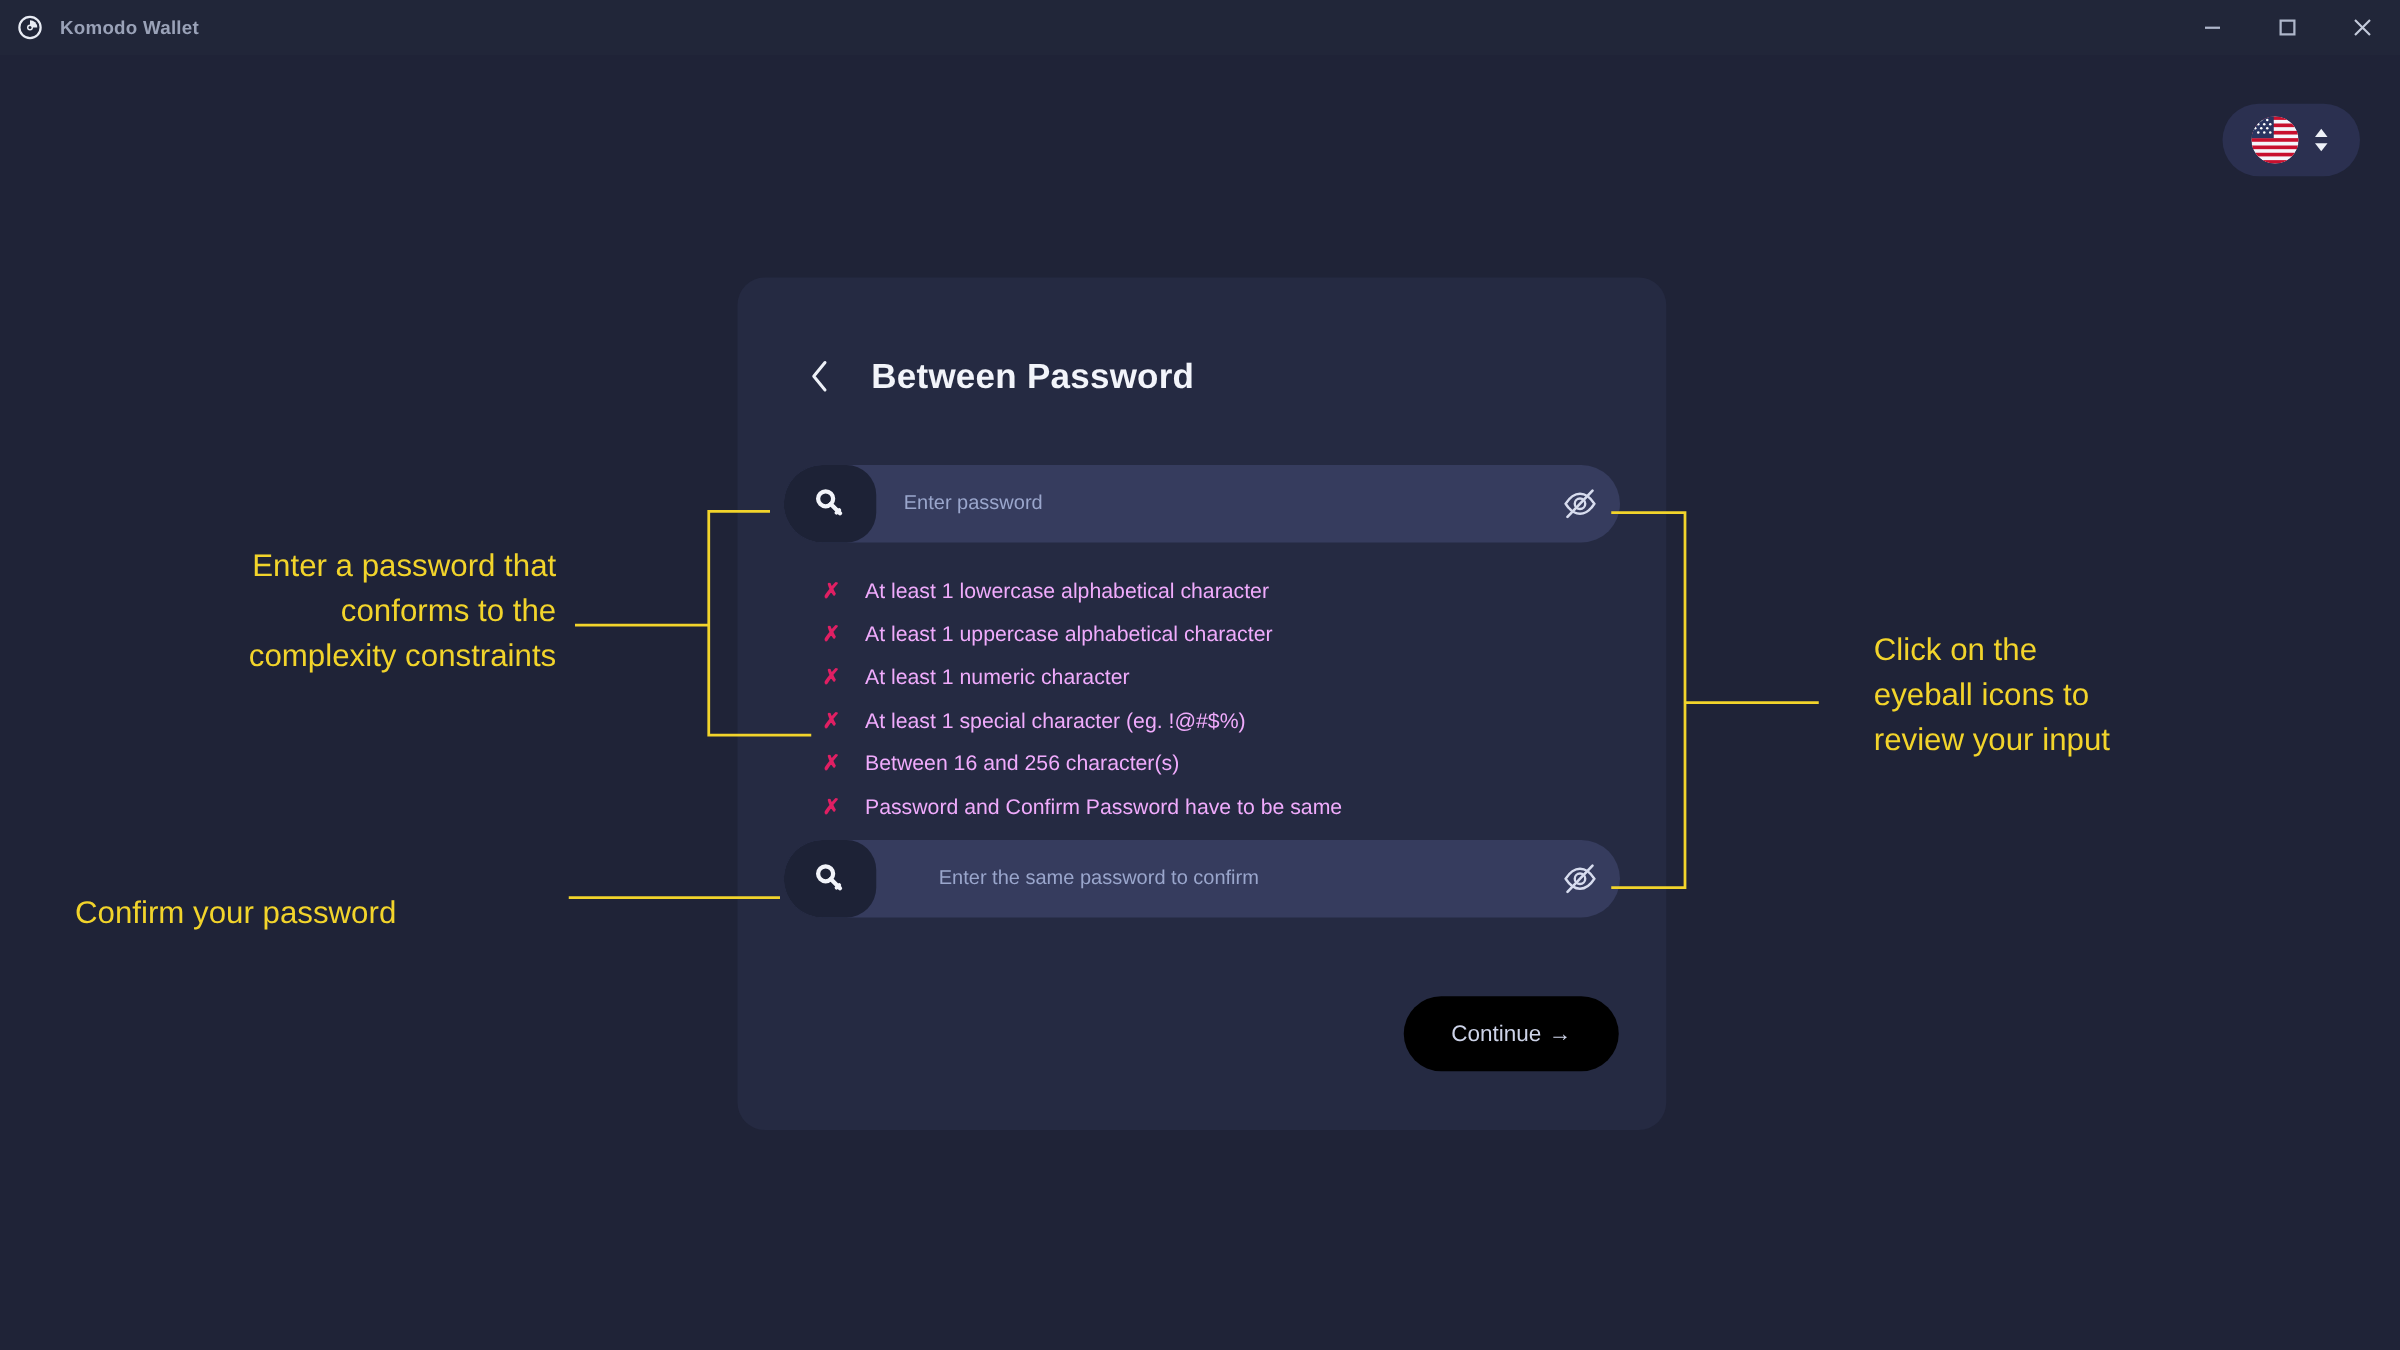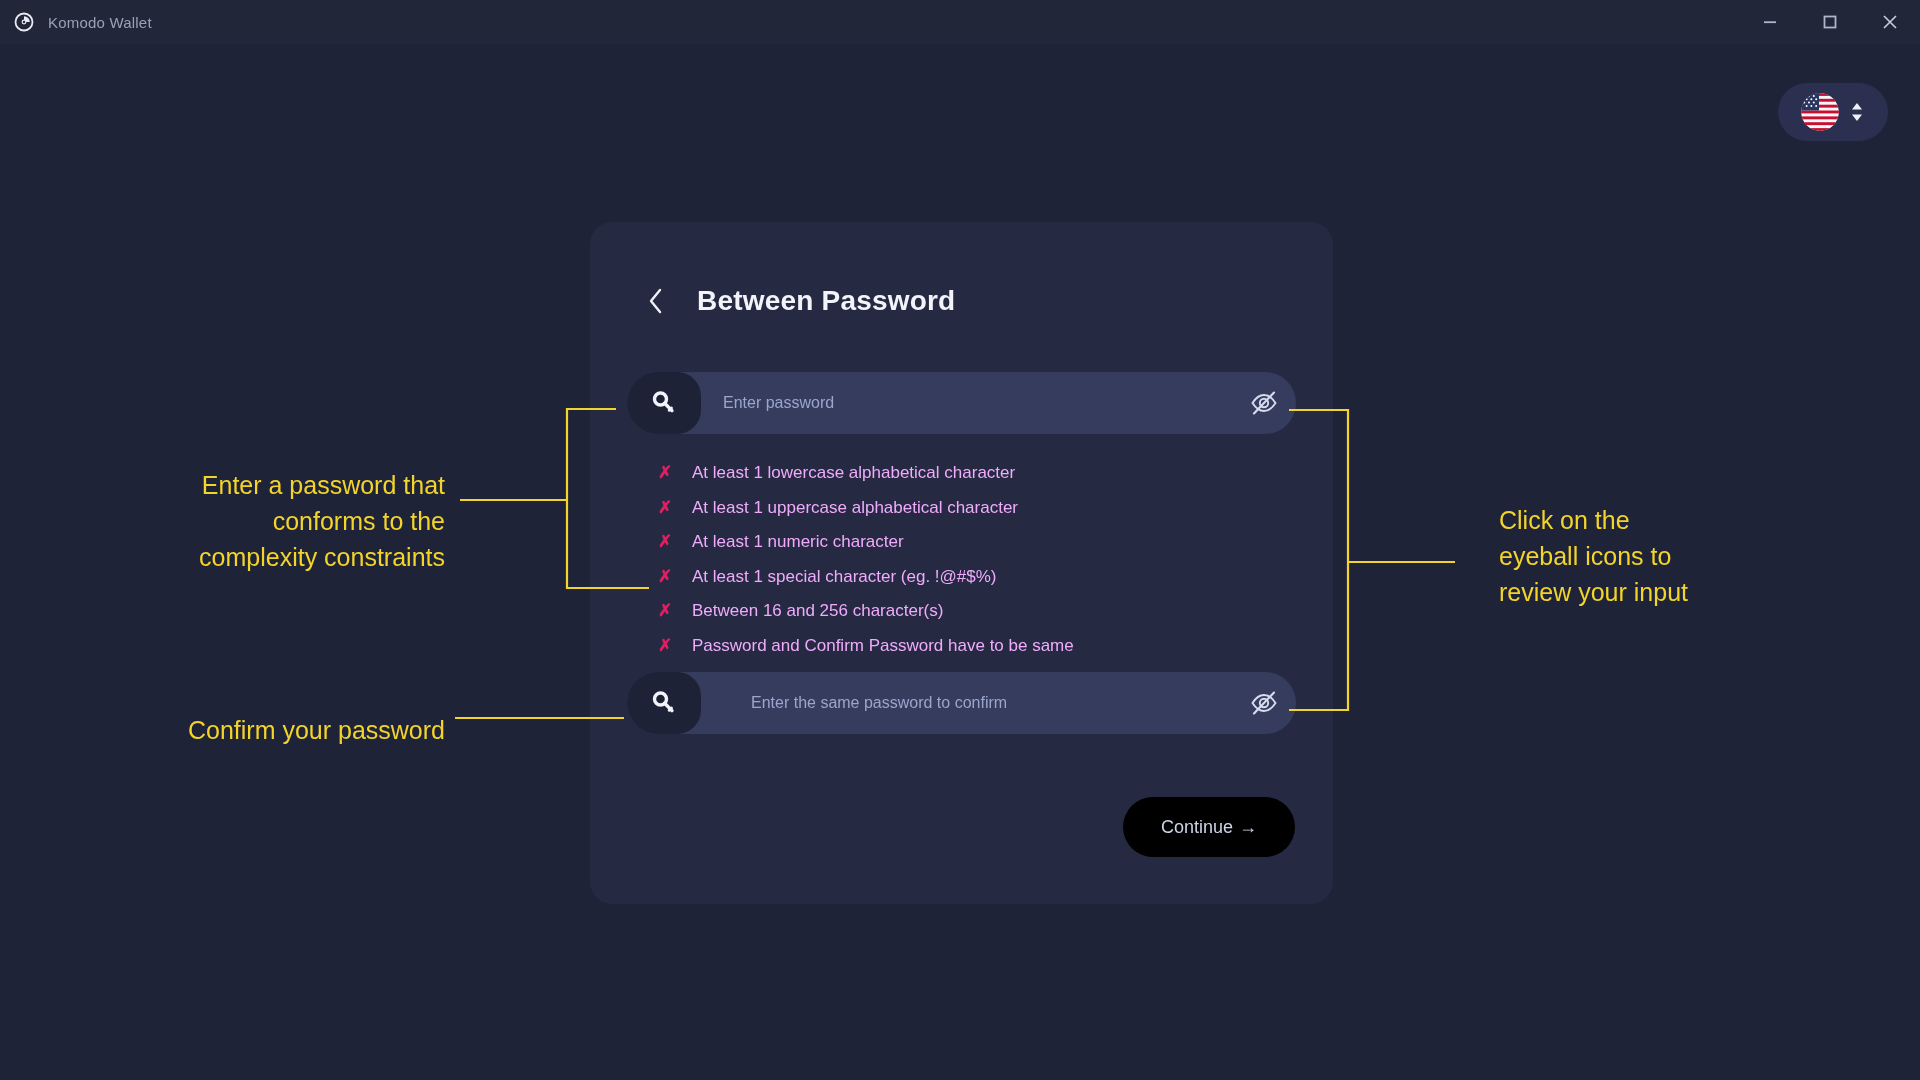--- a/index.html
+++ b/index.html
@@ -17,20 +17,21 @@
   }
 
   
   #titlebar {
     position: absolute;
     left: 0; top: 0;
     width: 1920px; height: 44px;
     background: #212639;
     display: flex;
     align-items: center;
+    font-weight: bold;
   }
   #app-logo {
     margin-left: 14px;
     width: 20px; height: 20px;
     display: flex; align-items: center; justify-content: center;
   }
   #app-title {
     margin-left: 14px;
     font-size: 15px;
     color: #9aa2b8;
@@ -173,22 +174,22 @@
   }
 
   
   .annotation {
     position: absolute;
     color: #f2d42b;
     font-size: 25px;
     line-height: 36px;
     white-space: pre-line;
   }
-  #annot-left-1 { left: 60px; top: 435px; width: 385px; text-align: right; margin-top: 32px; }
-  #annot-left-2 { left: 60px; top: 712px; width: 385px; text-align: right; }
+  #annot-left-1 { left: 60px; top: 435px; width: 385px; text-align: right; }
+  #annot-left-2 { left: 60px; top: 712px; width: 385px; }
   #annot-right-1 { left: 1476px; top: 502px; width: 320px; text-align: left; margin-left: 23px; }
 
   #leaders { position: absolute; left: 0; top: 0; width: 1920px; height: 1080px; pointer-events: none; }
 </style>
 </head>
 <body>
 
 <div id="titlebar">
   <span id="app-logo">
     <svg width="20" height="20" viewBox="0 0 20 20">

